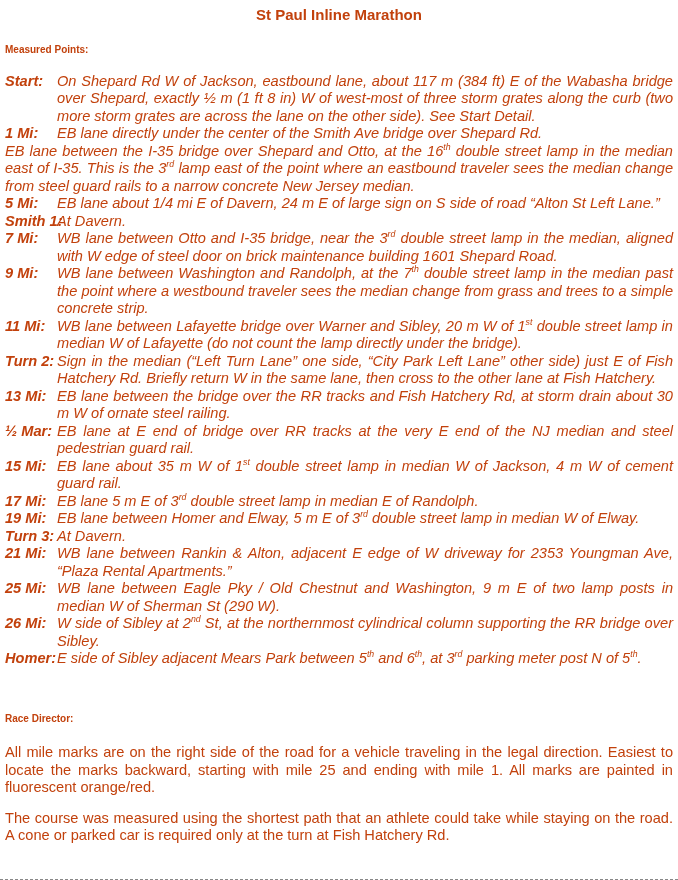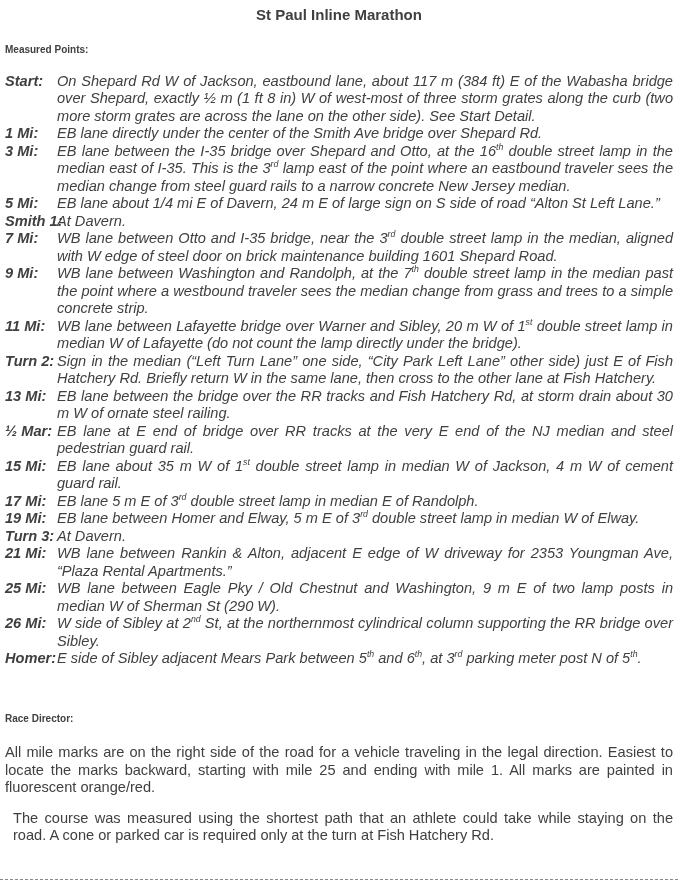--- a/index.html
+++ b/index.html
@@ -4,21 +4,21 @@
 <style>
   html, body { margin: 0; padding: 0; background: #ffffff; }
   .page {
     position: relative;
     width: 678px;
     height: 880px;
     box-sizing: border-box;
     padding: 6px 5px 0 5px;
     overflow: hidden;
     background: #ffffff;
-    color: #404040;
+    color: #c2410c;
     font-family: "Liberation Sans", sans-serif;
     font-size: 14.6px;
     line-height: 17.5px;
   }
   .doc-title {
     margin: 0;
     font-size: 15px;
     font-weight: bold;
     text-align: center;
     line-height: 18px;
@@ -46,21 +46,21 @@
   sup {
     font-size: 0.6em;
     line-height: 0;
     vertical-align: super;
   }
   .para {
     margin: 0;
     text-align: justify;
   }
   .para.p1 { margin-top: 17px; }
-  .para.p2 { margin-top: 13px; margin-left: 8px; }
+  .para.p2 { margin-top: 13px; }
   .bottom-rule {
     position: absolute;
     left: 0;
     right: 0;
     bottom: 0;
     border-top: 1px dashed #888888;
     height: 0;
   }
 </style>
 </head>
@@ -76,21 +76,20 @@
     <span class="entry-label">Start:</span>
     <span class="entry-text"><span>On Shepard Rd W of Jackson, eastbound lane, about 117 m (384 ft) E of the Wabasha bridge over Shepard, exactly ½ m (1 ft 8 in) W of west-most of three storm grates along the curb (two more storm grates are across the lane on the other side).  See Start Detail.</span></span>
   </div>
 
   <div class="entry">
     <span class="entry-label">1 Mi:</span>
     <span class="entry-text"><span>EB lane directly under the center of the Smith Ave bridge over Shepard Rd.</span></span>
   </div>
 
   <div class="entry">
-    <span class="entry-label">3 Mi:</span>
     <span class="entry-text"><span>EB lane between the I-35 bridge over Shepard and Otto, at the 16</span><sup>th</sup><span> double street lamp in the median east of I-35.  This is the 3</span><sup>rd</sup><span> lamp east of the point where an eastbound traveler sees the median change from steel guard rails to a narrow concrete New Jersey median.</span></span>
   </div>
 
   <div class="entry">
     <span class="entry-label">5 Mi:</span>
     <span class="entry-text"><span>EB lane about 1/4 mi E of Davern, 24 m E of large sign on S side of road “Alton St Left Lane.”</span></span>
   </div>
 
   <div class="entry">
     <span class="entry-label">Smith 1:</span>

